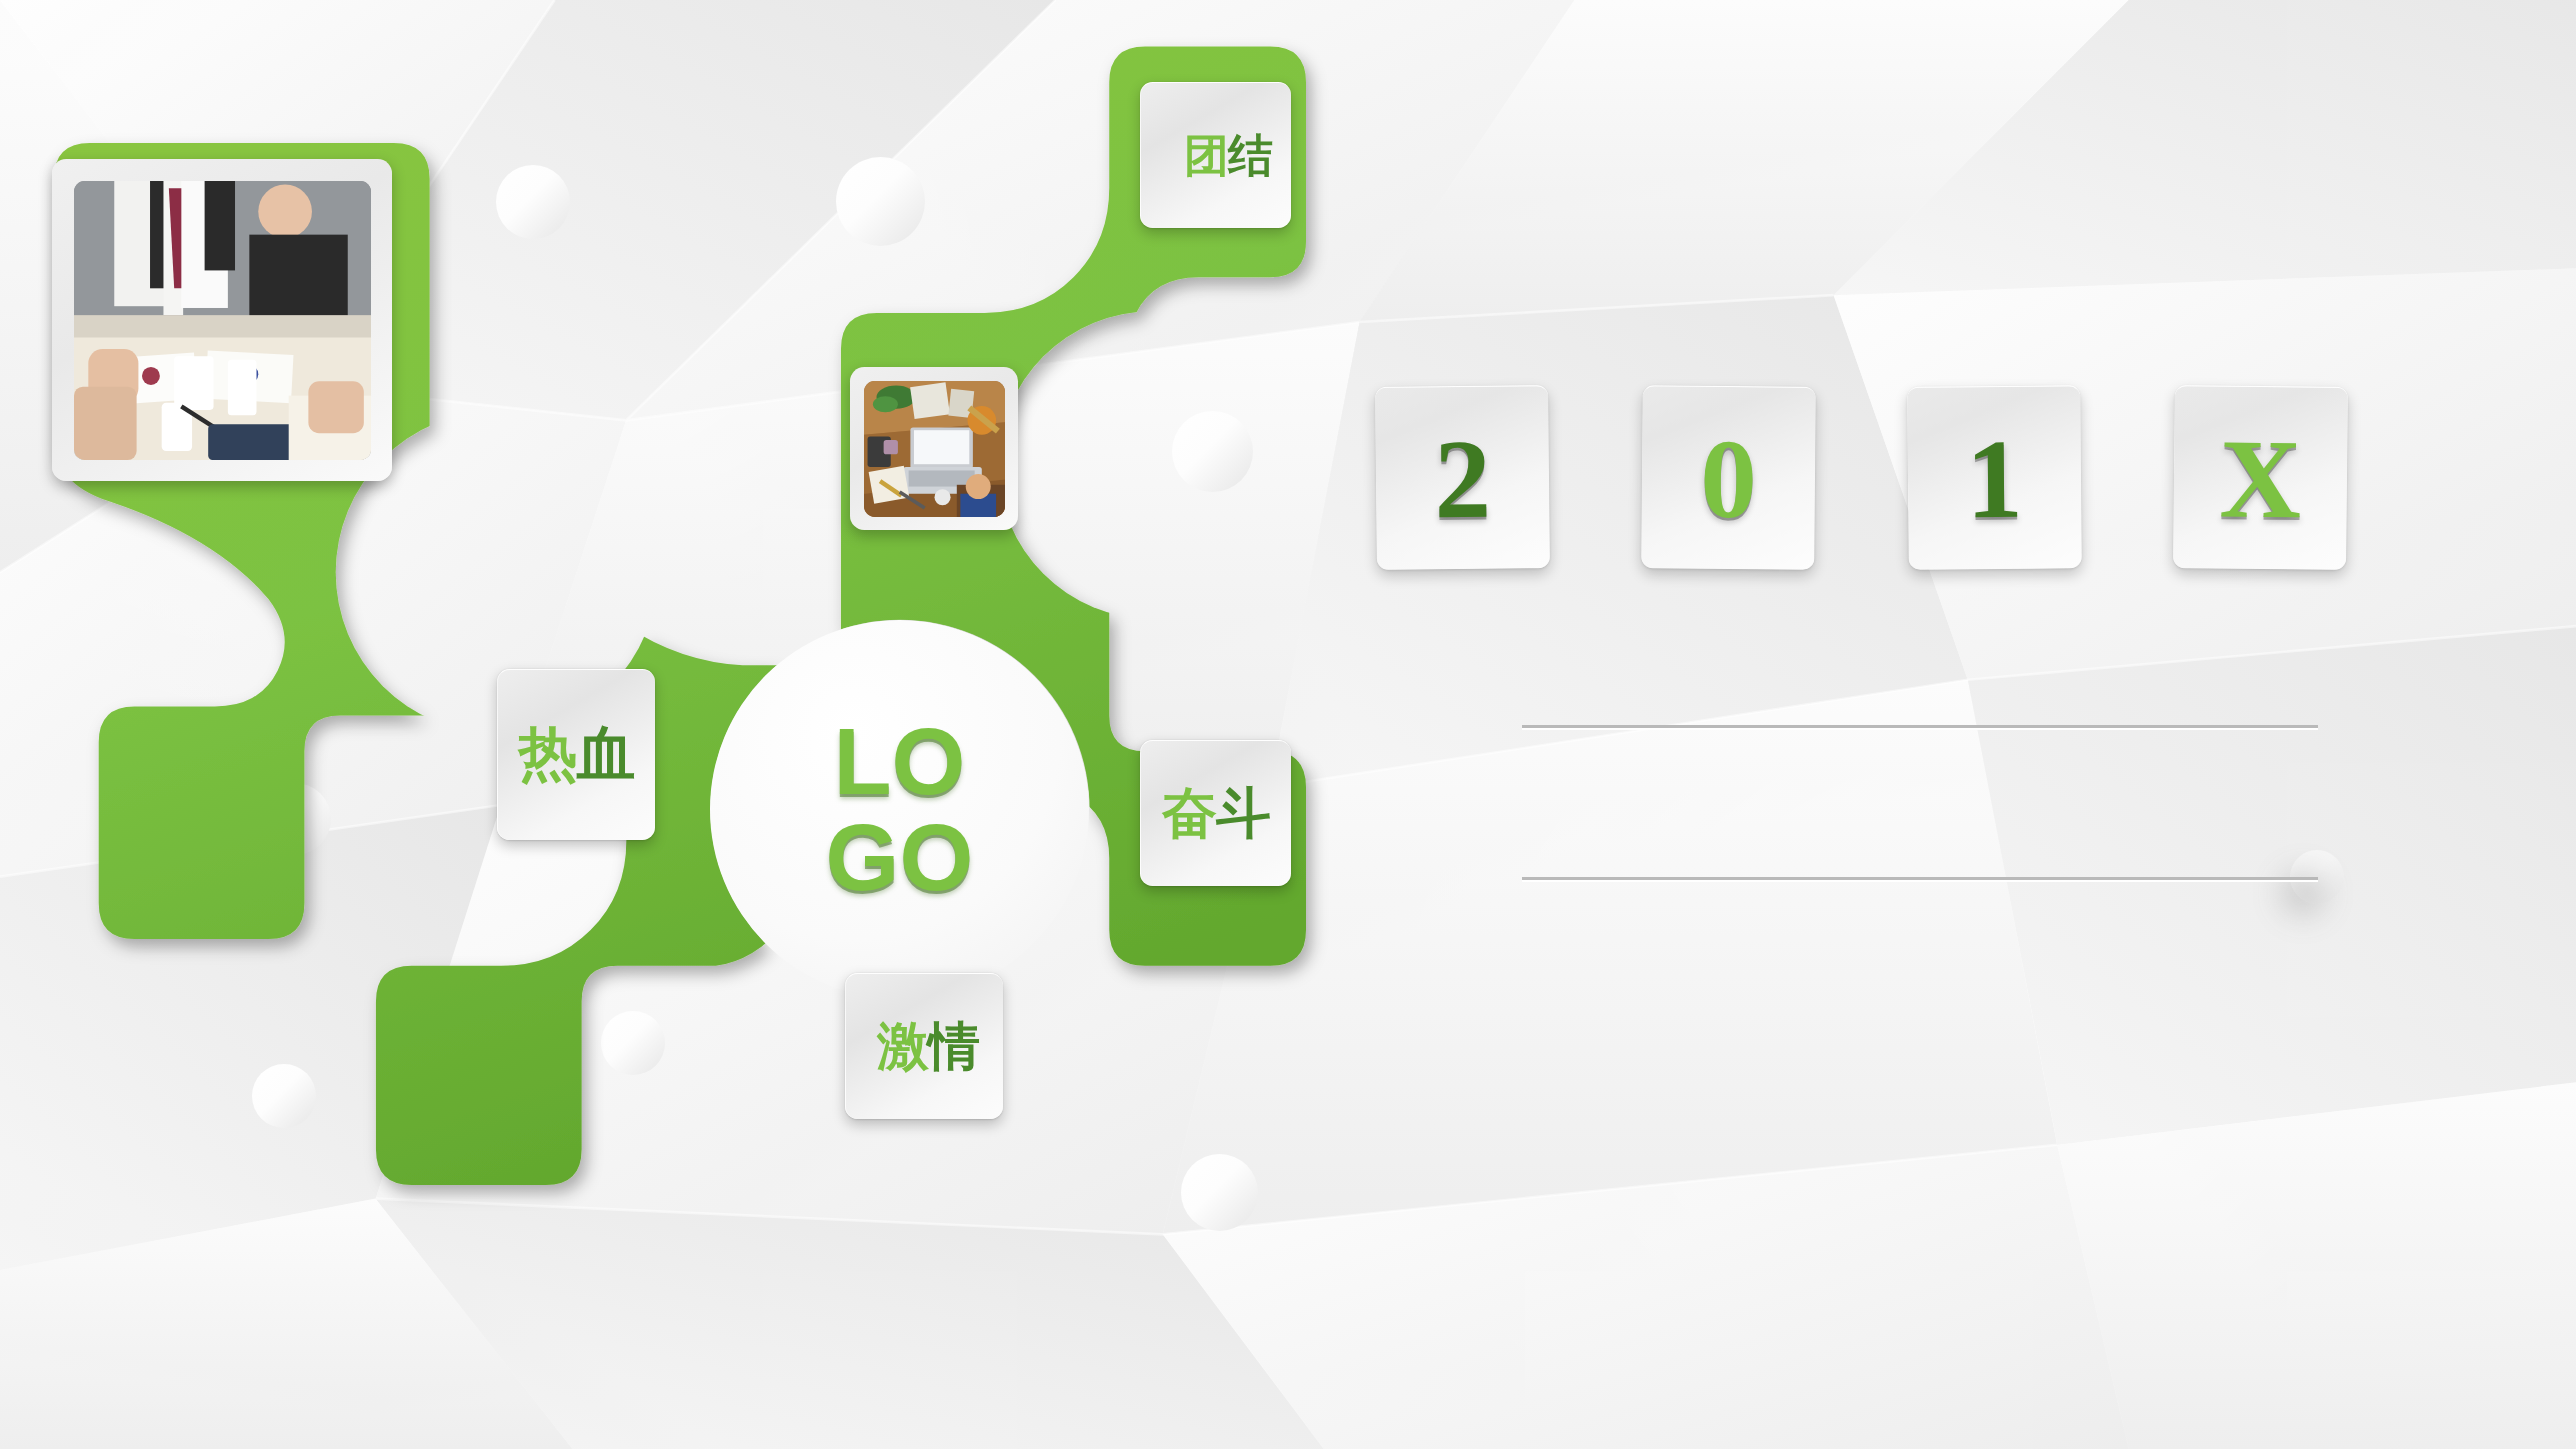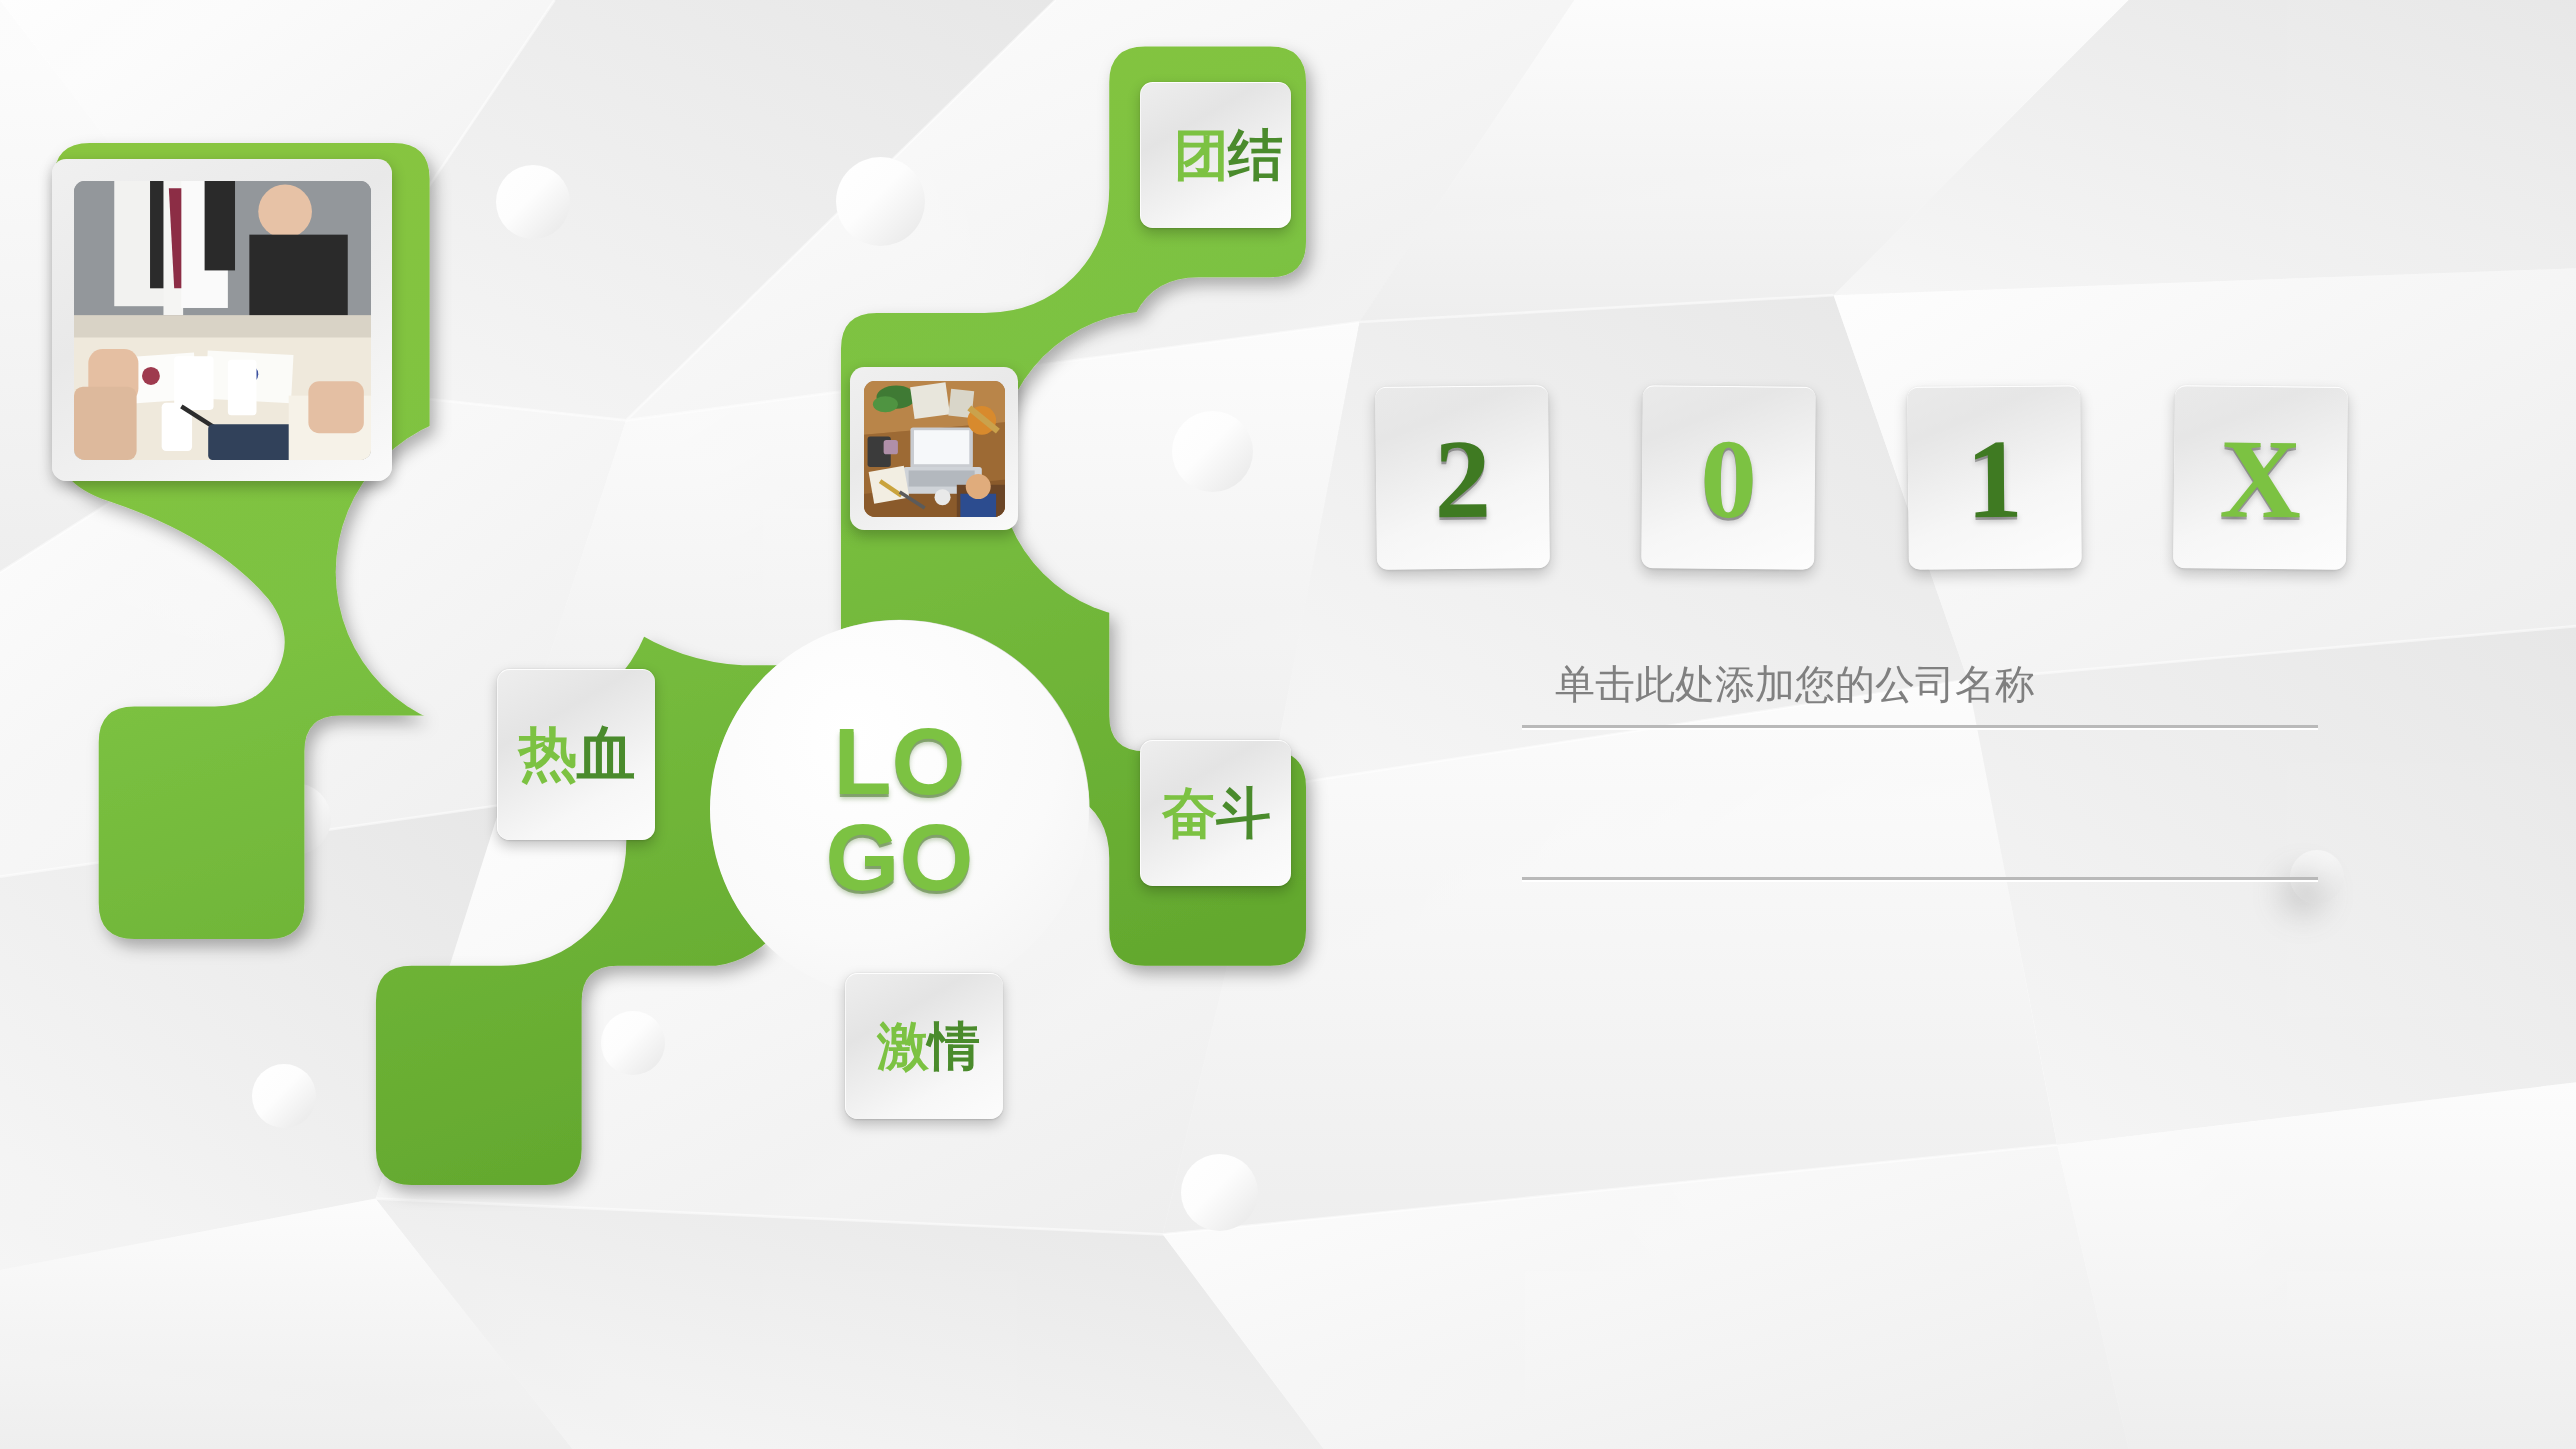--- a/index.html
+++ b/index.html
@@ -321,21 +321,21 @@
       </svg>
     </div>
   </div>
 
   <div class="logo-circle" style="left:710px;top:620px;width:379px;height:379px;">
     <div class="logo-line" style="font-size:95px;">LO</div>
     <div class="logo-line" style="font-size:95px;margin-top:7.2px;">GO</div>
   </div>
 
   <div class="card" style="left:1140px;top:82px;width:150px;height:145px;">
-    <div class="cn" style="font-size:55px;margin-left:24px;">
+    <div class="cn" style="font-size:45px;margin-left:24px;">
       <span class="a">团</span><span class="b">结</span>
     </div>
   </div>
 
   <div class="card" style="left:1140px;top:740px;width:150px;height:145px;">
     <div class="cn" style="font-size:55px;">
       <span class="a">奋</span><span class="b">斗</span>
     </div>
   </div>
 
@@ -359,21 +359,20 @@
       <span>0</span>
     </div>
     <div class="ycard dark" style="transform:rotate(-0.5deg);margin-right:93px;">
       <span>1</span>
     </div>
     <div class="ycard light" style="transform:rotate(0.6deg);">
       <span>X</span>
     </div>
   </div>
 
-  <div class="company" style="left:1555px;top:657px;">单击此处添加您的公司名称</div>
 
   <div class="rule" style="left:1522px;top:725px;width:796px;"></div>
 
 
   <div class="rule" style="left:1522px;top:877px;width:796px;"></div>
 
 </div>
 
 
 </body></html>

